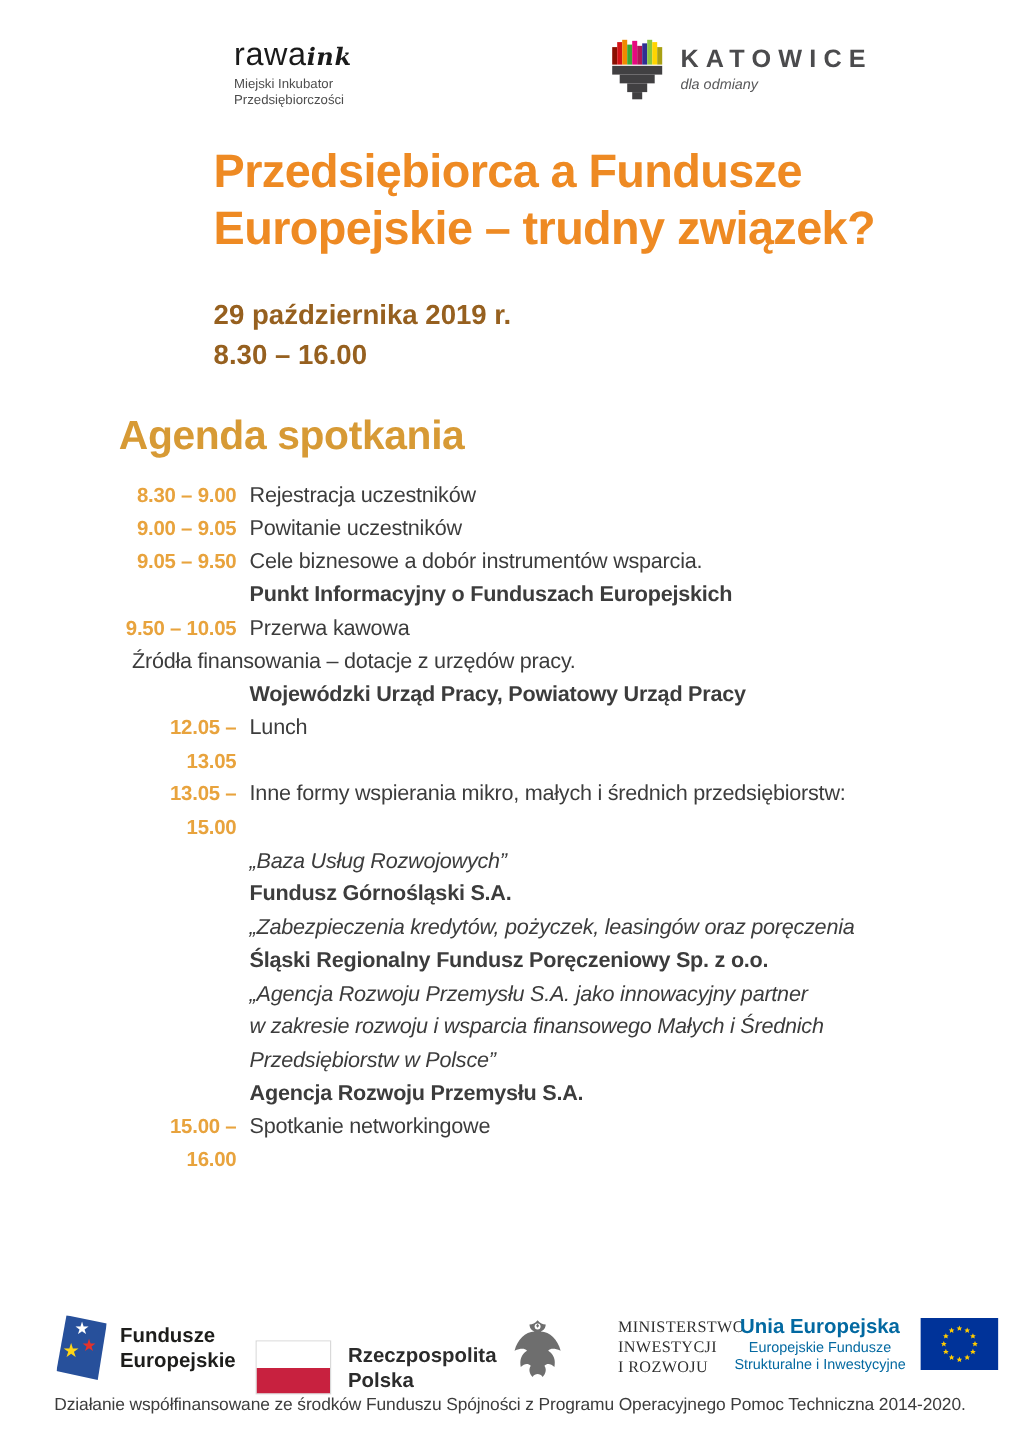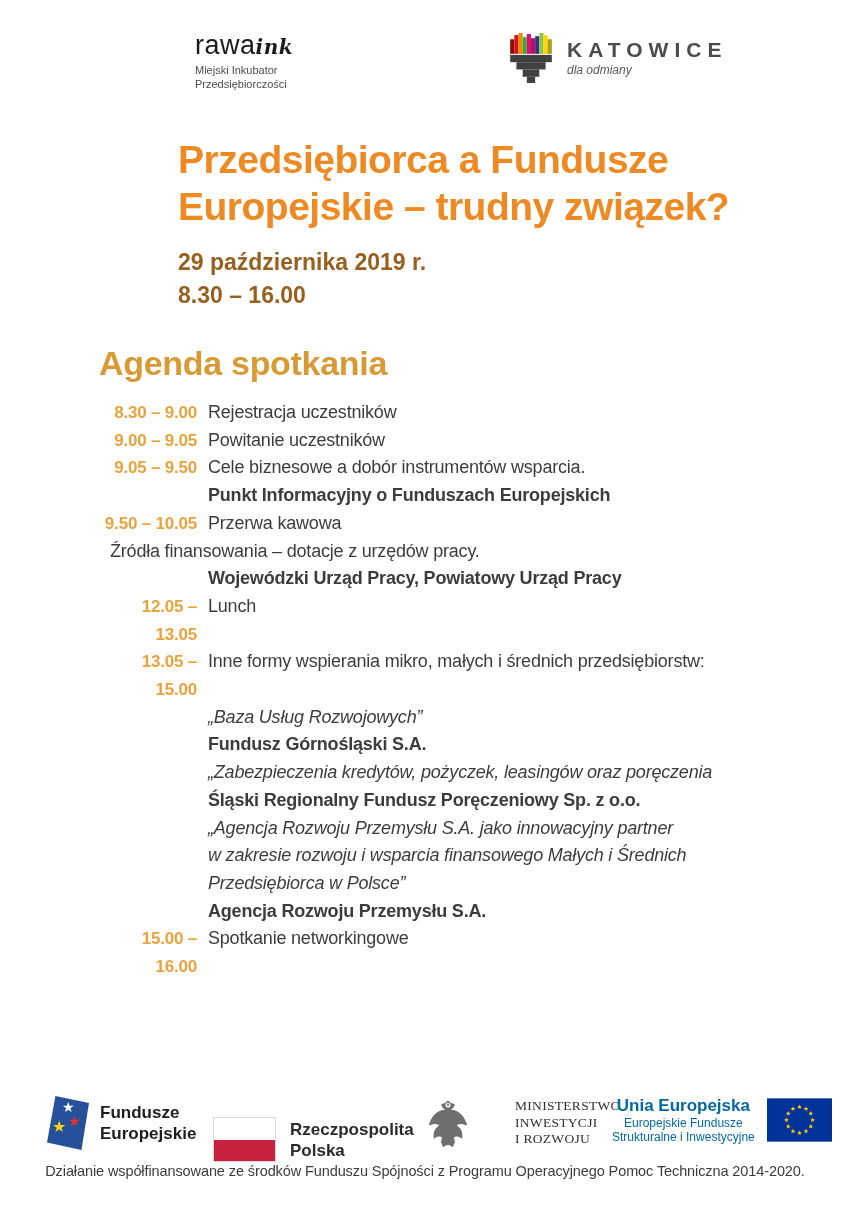--- a/index.html
+++ b/index.html
@@ -33,21 +33,21 @@
   .rawaink .wordmark .script{font-family:"DejaVu Serif",serif;font-style:italic;font-weight:700;font-size:20px;}
   .rawaink .sub{font-size:11px;color:#4d4d4d;line-height:14px;margin-top:3px;}
 
   .katowice{position:absolute;left:508px;top:33px;z-index:2;display:flex;align-items:flex-start;}
   .katowice .heart{width:46px;height:50px;margin-right:13px;}
   .katowice .kat-text{padding-top:6px;}
   .katowice .kat-name{font-size:21px;font-weight:700;letter-spacing:6px;color:#4b4b4d;line-height:22px;}
   .katowice .kat-tag{font-size:12px;font-style:italic;color:#58585a;margin-top:2px;}
 
   
-  .title{position:absolute;left:178px;top:136px;z-index:2;
+  .title{position:absolute;left:178px;top:120px;z-index:2;
          font-size:39px;font-weight:700;letter-spacing:-0.5px;
          line-height:47px;color:#EE8A23;}
   .datetime{position:absolute;left:178px;top:246px;z-index:2;
          font-size:23px;font-weight:700;line-height:33px;color:#96601F;}
 
   
   .agenda-heading{position:absolute;left:99px;top:344px;z-index:2;
          font-size:34px;font-weight:700;letter-spacing:-0.3px;color:#D79A35;}
   .agenda{position:absolute;left:99px;top:399px;width:640px;z-index:2;}
   .agenda-row{display:flex;line-height:27.7px;}
@@ -206,21 +206,21 @@
     <div class="agenda-row">
         <div class="agenda-time"></div>
         <div class="agenda-text italic">„Agencja Rozwoju Przemysłu S.A. jako innowacyjny partner</div>
       </div>
     <div class="agenda-row">
         <div class="agenda-time"></div>
         <div class="agenda-text italic">w zakresie rozwoju i wsparcia finansowego Małych i Średnich</div>
       </div>
     <div class="agenda-row">
         <div class="agenda-time"></div>
-        <div class="agenda-text italic">Przedsiębiorca w Polsce”</div>
+        <div class="agenda-text italic">Przedsiębiorstw w Polsce”</div>
       </div>
     <div class="agenda-row">
         <div class="agenda-time"></div>
         <div class="agenda-text bold">Agencja Rozwoju Przemysłu S.A.</div>
       </div>
     <div class="agenda-row">
         <div class="agenda-time">15.00 – 16.00</div>
         <div class="agenda-text">Spotkanie networkingowe</div>
       </div>
   </div>

